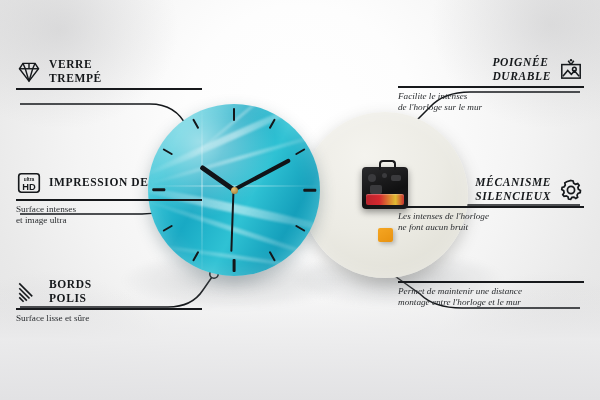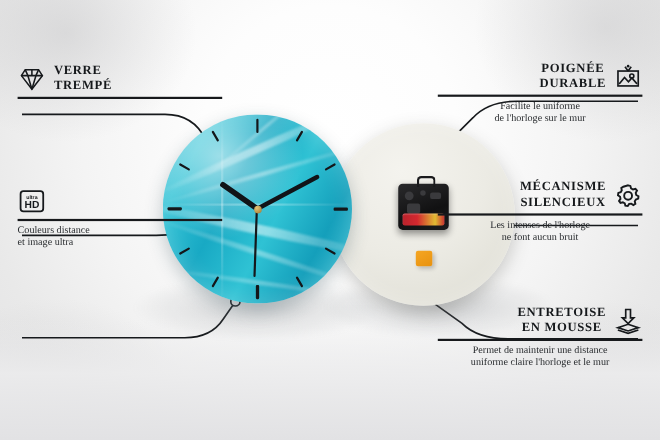--- a/index.html
+++ b/index.html
@@ -28,29 +28,29 @@
   .feat .title{font-family:"Liberation Serif",serif;font-weight:bold;
      font-size:11.5px;line-height:13.5px;letter-spacing:.6px;color:#15181b;
      text-transform:uppercase;}
   .feat .rule{height:1.6px;background:#17191c;margin:3px 0 3px;}
   .feat .body{font-family:"Liberation Serif",serif;font-size:9.2px;
      line-height:11.4px;color:#2a2d30;}
   .feat.left .head{justify-content:flex-start;}
   .feat.left .title,.feat.left .body{text-align:left;}
   .feat.right{text-align:right;}
   .feat.right .head{justify-content:flex-end;}
-  .feat.right .title,.feat.right .body{text-align:center;}
+  .feat.right .title,.feat.right .body{text-align:left;font-style:italic;}
   .ico{flex:0 0 auto;width:26px;height:26px;display:block;}
   .ico svg{display:block;width:26px;height:26px;}
 
   .f1{left:16px;top:58px;}
   .f2{left:16px;top:170px;}
   .f3{left:16px;top:278px;}
   .f4{left:398px;top:56px;}
-  .f5{left:398px;top:164px;}
+  .f5{left:398px;top:176px;}
   .f6{left:398px;top:278px;}
 
   
   .clockwrap{position:absolute;}
   .front{left:148px;top:104px;width:172px;height:172px;}
   .back{left:302px;top:112px;width:166px;height:166px;}
 
   .shadow{position:absolute;border-radius:50%;
      background:radial-gradient(ellipse at 50% 50%, rgba(120,125,130,.30), rgba(120,125,130,0) 70%);
      filter:blur(2px);}
@@ -214,70 +214,75 @@
 
   <div class="feat left f2">
     <div class="head">
       <span class="ico">
         <svg viewBox="0 0 24 24">
           <rect x="2.5" y="3.5" width="19" height="17" rx="2.4" ry="2.4" fill="none" stroke="#16191c" stroke-width="1.5"></rect>
           <text x="12" y="10.4" text-anchor="middle" font-family="Liberation Sans, sans-serif" font-size="4.4" font-weight="bold" fill="#16191c">ultra</text>
           <text x="12" y="18" text-anchor="middle" font-family="Liberation Sans, sans-serif" font-size="8.6" font-weight="bold" fill="#16191c">HD</text>
         </svg>
       </span>
-      <span class="title"><br></span>
-    </div>
-    <div class="rule"></div>
-    <div class="body"><span>Couleurs distance</span><br><span>et image ultra</span></div>
-  </div>
-
+      <span class="title"><span>IMPRESSION DE</span><br></span>
+    </div>
+    <div class="rule"></div>
+    <div class="body"><span>Surface intenses</span><br><span>et image ultra</span></div>
+  </div>
+
+  <div class="feat left f3">
+    <div class="head">
+      <span class="ico">
+        <svg viewBox="0 0 24 24">
+            <g stroke="#16191c" stroke-width="1.5" fill="none">
+          <path d="M3 4 L15 16"></path>
+              <path d="M3 8.5 L12.5 18"></path>
+              <path d="M3 13 L10 20"></path>
+          <path d="M3 17 L7 21"></path>
+        </g>
+          </svg>
+      </span>
+      <span class="title"><span>BORDS</span><br><span>POLIS</span></span>
+    </div>
+    <div class="rule"></div>
+    <div class="body"><span>Surface lisse et sûre</span></div>
+  </div>
 
   <div class="feat right f4">
     <div class="head">
       <span class="title"><span>POIGNÉE</span><br><span>DURABLE</span></span>
       <span class="ico">
         <svg viewBox="0 0 24 24">
             <g fill="none" stroke="#16191c" stroke-width="1.4">
           <rect x="3.5" y="7" width="17" height="12.5"></rect>
           <path d="M12 7 L9.4 3.4 M12 7 L14.6 3.4"></path>
           <circle cx="12" cy="2.9" r="1.1" fill="#16191c" stroke="none"></circle>
           <path d="M4.5 17.8 L9 12.4 L12.3 16 L15.2 12.8 L19.5 17.8"></path>
           <circle cx="15.1" cy="11.2" r="1.7"></circle>
         </g>
           </svg>
       </span>
     </div>
     <div class="rule"></div>
-    <div class="body"><span>Facilite le uniforme</span><br><span>de l'horloge sur le mur</span></div>
+    <div class="body"><span>Facilite le intenses</span><br><span>de l'horloge sur le mur</span></div>
   </div>
 
   <div class="feat right f5">
     <div class="head">
       <span class="title"><span>MÉCANISME</span><br><span>SILENCIEUX</span></span>
       <span class="ico">
         <svg viewBox="0 0 24 24">
           <path fill="none" stroke="#16191c" stroke-width="1.6" d="M12 3.2 l1.9 .5 .6 2.1 1.6 .9 2.1 -.6 1.3 1.5 -1.1 1.9 .4 1.8 1.9 1.1 -.2 2 -2 .7 -.9 1.6 .5 2 -1.7 1.1 -1.7 -1.2 -1.8 .2 -1.2 1.8 -2 -.3 -.5 -2 -1.6 -.9 -2 .5 -1.2 -1.6 1.2 -1.7 -.3 -1.8 -1.8 -1.2 .3 -2 2 -.6 .9 -1.6 -.4 -2 1.7 -1Z"></path>
           <circle cx="12" cy="12" r="3.3" fill="none" stroke="#16191c" stroke-width="1.6"></circle>
         </svg>
       </span>
     </div>
     <div class="rule"></div>
     <div class="body"><span>Les intenses de l'horloge</span><br><span>ne font aucun bruit</span></div>
   </div>
 
   <div class="feat right f6">
-    <div class="head">
-      <span class="title"><span>ENTRETOISE</span><br><span>EN MOUSSE</span></span>
-      <span class="ico">
-        <svg viewBox="0 0 24 24">
-            <g fill="none" stroke="#16191c" stroke-width="1.4">
-          <path d="M10 2.2 h4 v7 h2.8 L12 14 L7.2 9.2 H10 Z"></path>
-          <path d="M12 14.6 L20.6 17.4 L12 20.2 L3.4 17.4 Z"></path>
-          <path d="M3.4 19.4 L12 22.2 L20.6 19.4"></path>
-        </g>
-          </svg>
-      </span>
-    </div>
-    <div class="rule"></div>
-    <div class="body"><span>Permet de maintenir une distance</span><br><span>uniforme claire l'horloge et le mur</span></div>
+    <div class="rule"></div>
+    <div class="body"><span>Permet de maintenir une distance</span><br><span>montage entre l'horloge et le mur</span></div>
   </div>
 
 </div>
 
 </body></html>

